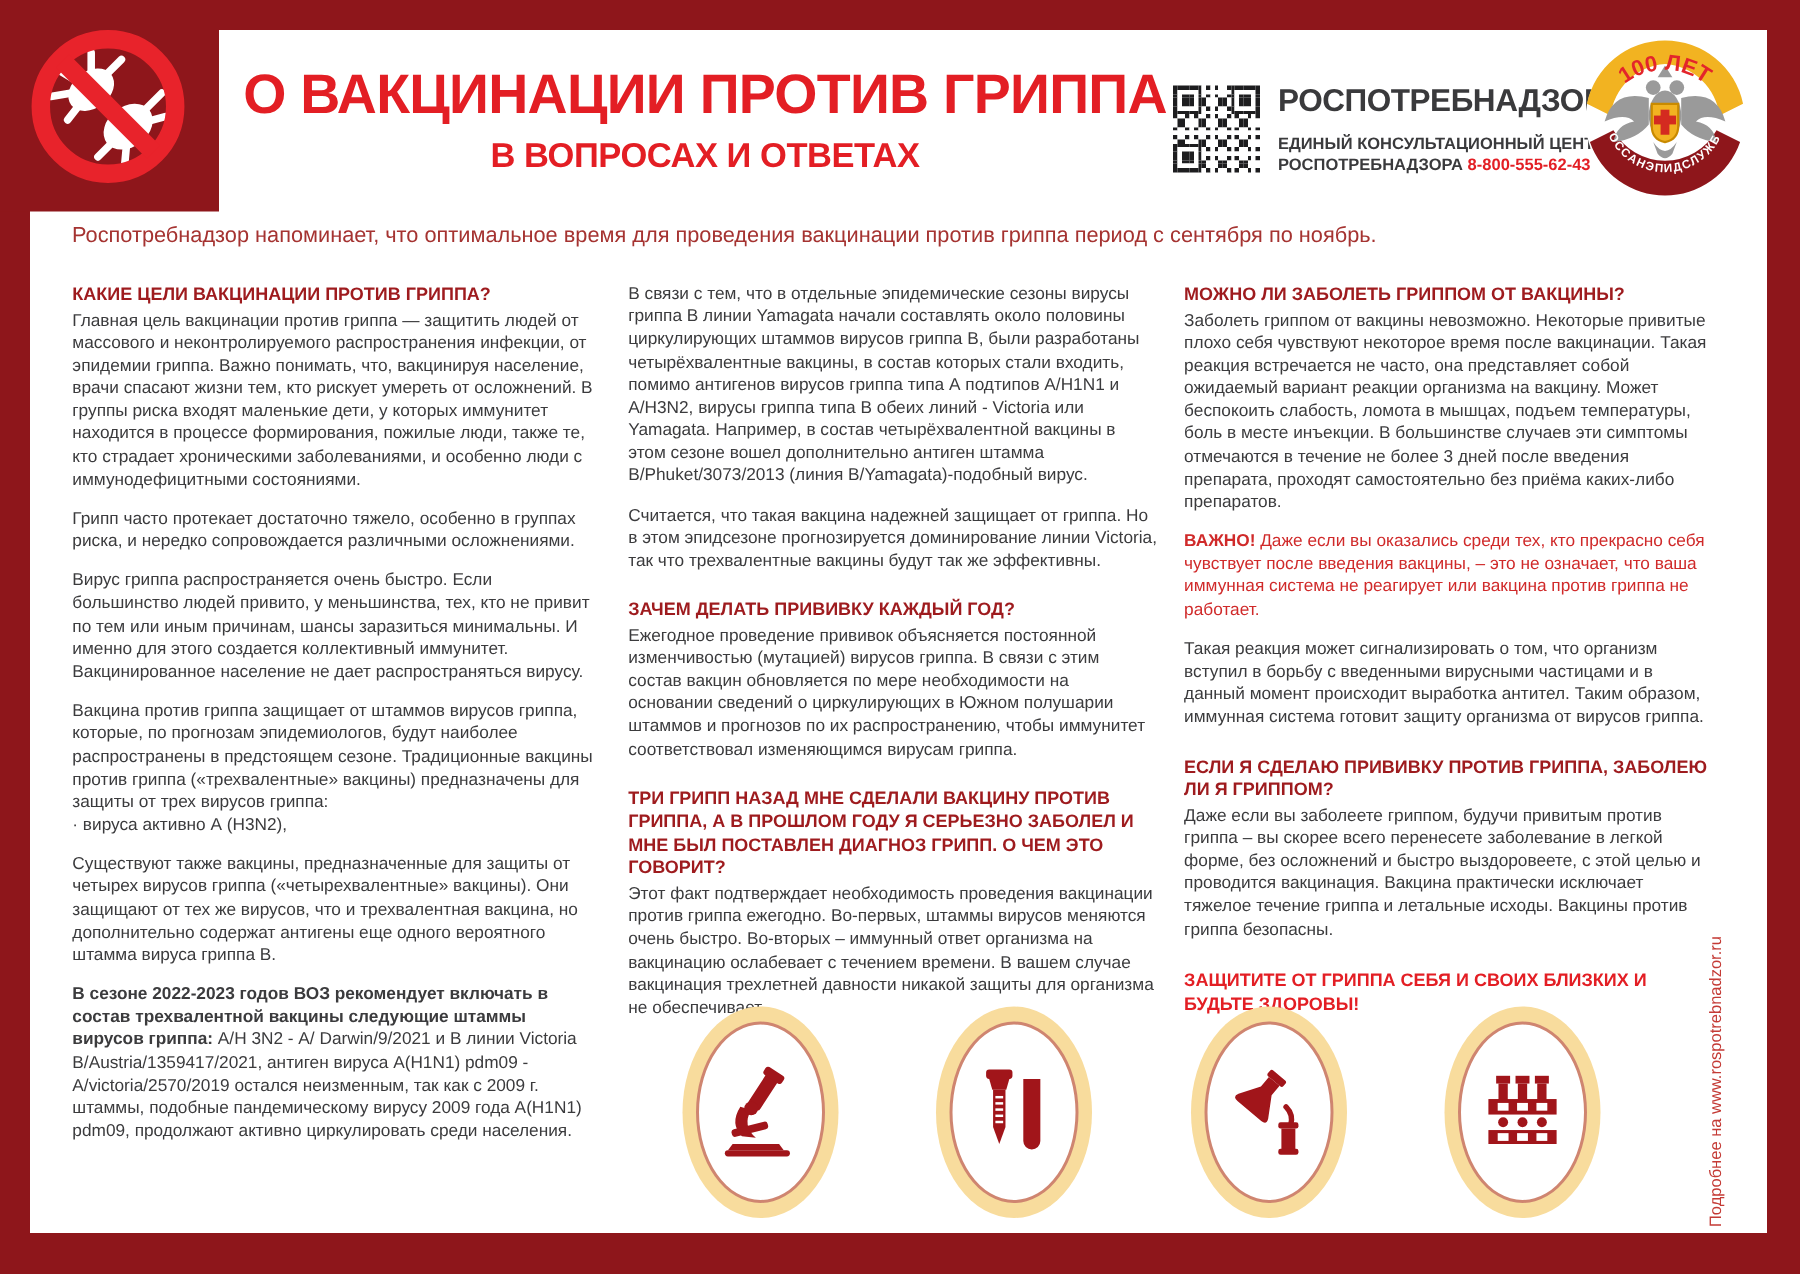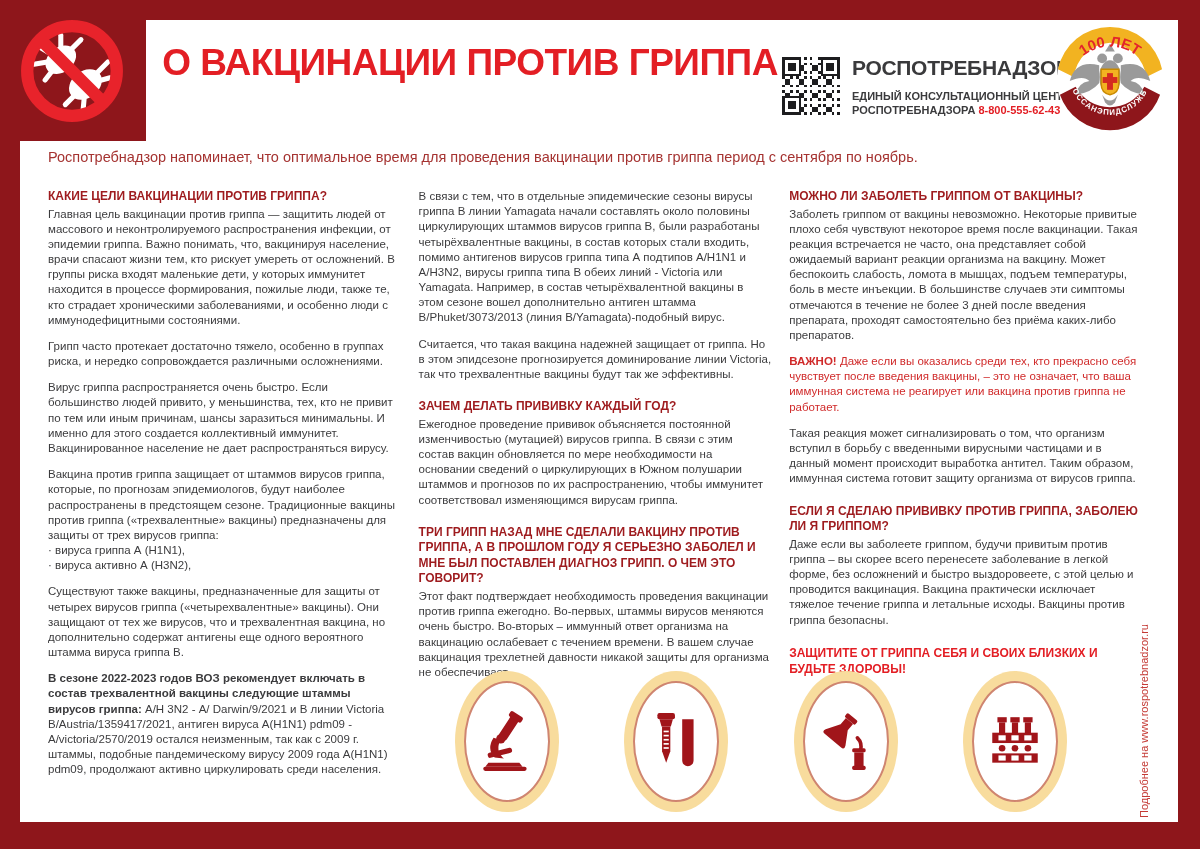--- a/index.html
+++ b/index.html
@@ -26,21 +26,21 @@
   .org-name{color:#3a3a3c; font-weight:bold; font-size:21px; letter-spacing:-0.3px;}
   .org-sub{color:#3a3a3c; font-weight:bold; font-size:11px; line-height:14px; margin-top:9px;}
   .org-phone{color:#e31e24;}
 
   .emblem{position:absolute; left:1056px; top:26px; width:108px; height:108px;}
 
   .intro{position:absolute; left:48px; top:149px; width:1000px;
          color:#a53331; font-size:14.5px; z-index:2;}
 
   
-  .cols{position:absolute; left:48px; top:189px; width:1094px; display:flex; gap:18px; z-index:1;}
+  .cols{position:absolute; left:48px; top:189px; width:1094px; display:flex; gap:18px; z-index:1;justify-content:flex-end;}
   .col{width:352.6px; flex:0 0 auto; color:#3b3b3d; font-size:11.5px; line-height:1.32;}
   .blk{margin:0 0 11px 0;}
   .blk.h{color:#9e1b1e; font-weight:bold; font-size:12px; margin:17px 0 2px 0; line-height:1.3;}
   .blk.h:first-child{margin-top:0;}
   .blk.p-red{color:#d02a2a;}
   .blk.p-red b{color:#d02a2a;}
   .blk.h-bright{color:#e31e24; font-weight:bold; font-size:12px; margin-top:17px; line-height:1.35;}
 
   
   .badges{position:absolute; left:455px; top:671px; width:612px; display:flex; justify-content:space-between; z-index:2;}
@@ -79,20 +79,21 @@
         <circle cx="45" cy="43" r="1.7" fill="#8e161b"></circle>
       <circle cx="58" cy="60" r="2.4" fill="#8e161b"></circle>
         <circle cx="67" cy="65" r="1.8" fill="#8e161b"></circle>
       <circle cx="50" cy="50" r="40" fill="none" stroke="#e8232b" stroke-width="11"></circle>
       <line x1="23" y1="23" x2="77" y2="77" stroke="#e8232b" stroke-width="11"></line>
     </svg>
   </div>
 
   <div class="title-wrap">
     <div class="title-1">О ВАКЦИНАЦИИ ПРОТИВ ГРИППА</div>
+    <div class="title-2">В ВОПРОСАХ И ОТВЕТАХ</div>
   </div>
 
   <div class="qr" id="qr">
       <i></i>
       <i></i>
       <i></i>
       <i></i>
       <i></i>
       <i></i>
       <i></i>
@@ -569,21 +570,21 @@
   </svg>
 
   <div class="intro">Роспотребнадзор напоминает, что оптимальное время для проведения вакцинации против гриппа период с сентября по ноябрь.</div>
 
   <div class="cols">
     <div class="col">
         <div class="blk h">КАКИЕ ЦЕЛИ ВАКЦИНАЦИИ ПРОТИВ ГРИППА?</div>
         <div class="blk p">Главная цель вакцинации против гриппа — защитить людей от массового и неконтролируемого распространения инфекции, от эпидемии гриппа. Важно понимать, что, вакцинируя население, врачи спасают жизни тем, кто рискует умереть от осложнений. В группы риска входят маленькие дети, у которых иммунитет находится в процессе формирования, пожилые люди, также те, кто страдает хроническими заболеваниями, и особенно люди с иммунодефицитными состояниями.</div>
         <div class="blk p">Грипп часто протекает достаточно тяжело, особенно в группах риска, и нередко сопровождается различными осложнениями.</div>
         <div class="blk p">Вирус гриппа распространяется очень быстро. Если большинство людей привито, у меньшинства, тех, кто не привит по тем или иным причинам, шансы заразиться минимальны. И именно для этого создается коллективный иммунитет. Вакцинированное население не дает распространяться вирусу.</div>
-        <div class="blk p">Вакцина против гриппа защищает от штаммов вирусов гриппа, которые, по прогнозам эпидемиологов, будут наиболее распространены в предстоящем сезоне. Традиционные вакцины против гриппа («трехвалентные» вакцины) предназначены для защиты от трех вирусов гриппа:<div>· вируса гриппа А (H1N1),</div><div>· вируса активно А (H3N2),</div></div>
+        <div class="blk p">Вакцина против гриппа защищает от штаммов вирусов гриппа, которые, по прогнозам эпидемиологов, будут наиболее распространены в предстоящем сезоне. Традиционные вакцины против гриппа («трехвалентные» вакцины) предназначены для защиты от трех вирусов гриппа:<div>· вируса активно А (H3N2),</div></div>
         <div class="blk p">Существуют также вакцины, предназначенные для защиты от четырех вирусов гриппа («четырехвалентные» вакцины). Они защищают от тех же вирусов, что и трехвалентная вакцина, но дополнительно содержат антигены еще одного вероятного штамма вируса гриппа В.</div>
         <div class="blk p"><b>В сезоне 2022-2023 годов ВОЗ рекомендует включать в состав трехвалентной вакцины следующие штаммы вирусов гриппа:</b> А/Н 3N2 - А/ Darwin/9/2021 и В линии Victoria B/Austria/1359417/2021, антиген вируса A(H1N1) pdm09 - A/victoria/2570/2019 остался неизменным, так как с 2009 г. штаммы, подобные пандемическому вирусу 2009 года A(H1N1) pdm09, продолжают активно циркулировать среди населения.</div>
       </div>
     <div class="col">
         <div class="blk p">В связи с тем, что в отдельные эпидемические сезоны вирусы гриппа В линии Yamagata начали составлять около половины циркулирующих штаммов вирусов гриппа В, были разработаны четырёхвалентные вакцины, в состав которых стали входить, помимо антигенов вирусов гриппа типа А подтипов A/H1N1 и A/H3N2, вирусы гриппа типа В обеих линий - Victoria или Yamagata. Например, в состав четырёхвалентной вакцины в этом сезоне вошел дополнительно антиген штамма B/Phuket/3073/2013 (линия B/Yamagata)-подобный вирус.</div>
         <div class="blk p">Считается, что такая вакцина надежней защищает от гриппа. Но в этом эпидсезоне прогнозируется доминирование линии Victoria, так что трехвалентные вакцины будут так же эффективны.</div>
         <div class="blk h">ЗАЧЕМ ДЕЛАТЬ ПРИВИВКУ КАЖДЫЙ ГОД?</div>
         <div class="blk p">Ежегодное проведение прививок объясняется постоянной изменчивостью (мутацией) вирусов гриппа. В связи с этим состав вакцин обновляется по мере необходимости на основании сведений о циркулирующих в Южном полушарии штаммов и прогнозов по их распространению, чтобы иммунитет соответствовал изменяющимся вирусам гриппа.</div>
         <div class="blk h">ТРИ ГРИПП НАЗАД МНЕ СДЕЛАЛИ ВАКЦИНУ ПРОТИВ ГРИППА, А В ПРОШЛОМ ГОДУ Я СЕРЬЕЗНО ЗАБОЛЕЛ И МНЕ БЫЛ ПОСТАВЛЕН ДИАГНОЗ ГРИПП. О ЧЕМ ЭТО ГОВОРИТ?</div>
         <div class="blk p">Этот факт подтверждает необходимость проведения вакцинации против гриппа ежегодно. Во-первых, штаммы вирусов меняются очень быстро. Во-вторых – иммунный ответ организма на вакцинацию ослабевает с течением времени. В вашем случае вакцинация трехлетней давности никакой защиты для организма не обеспечивает.</div>

